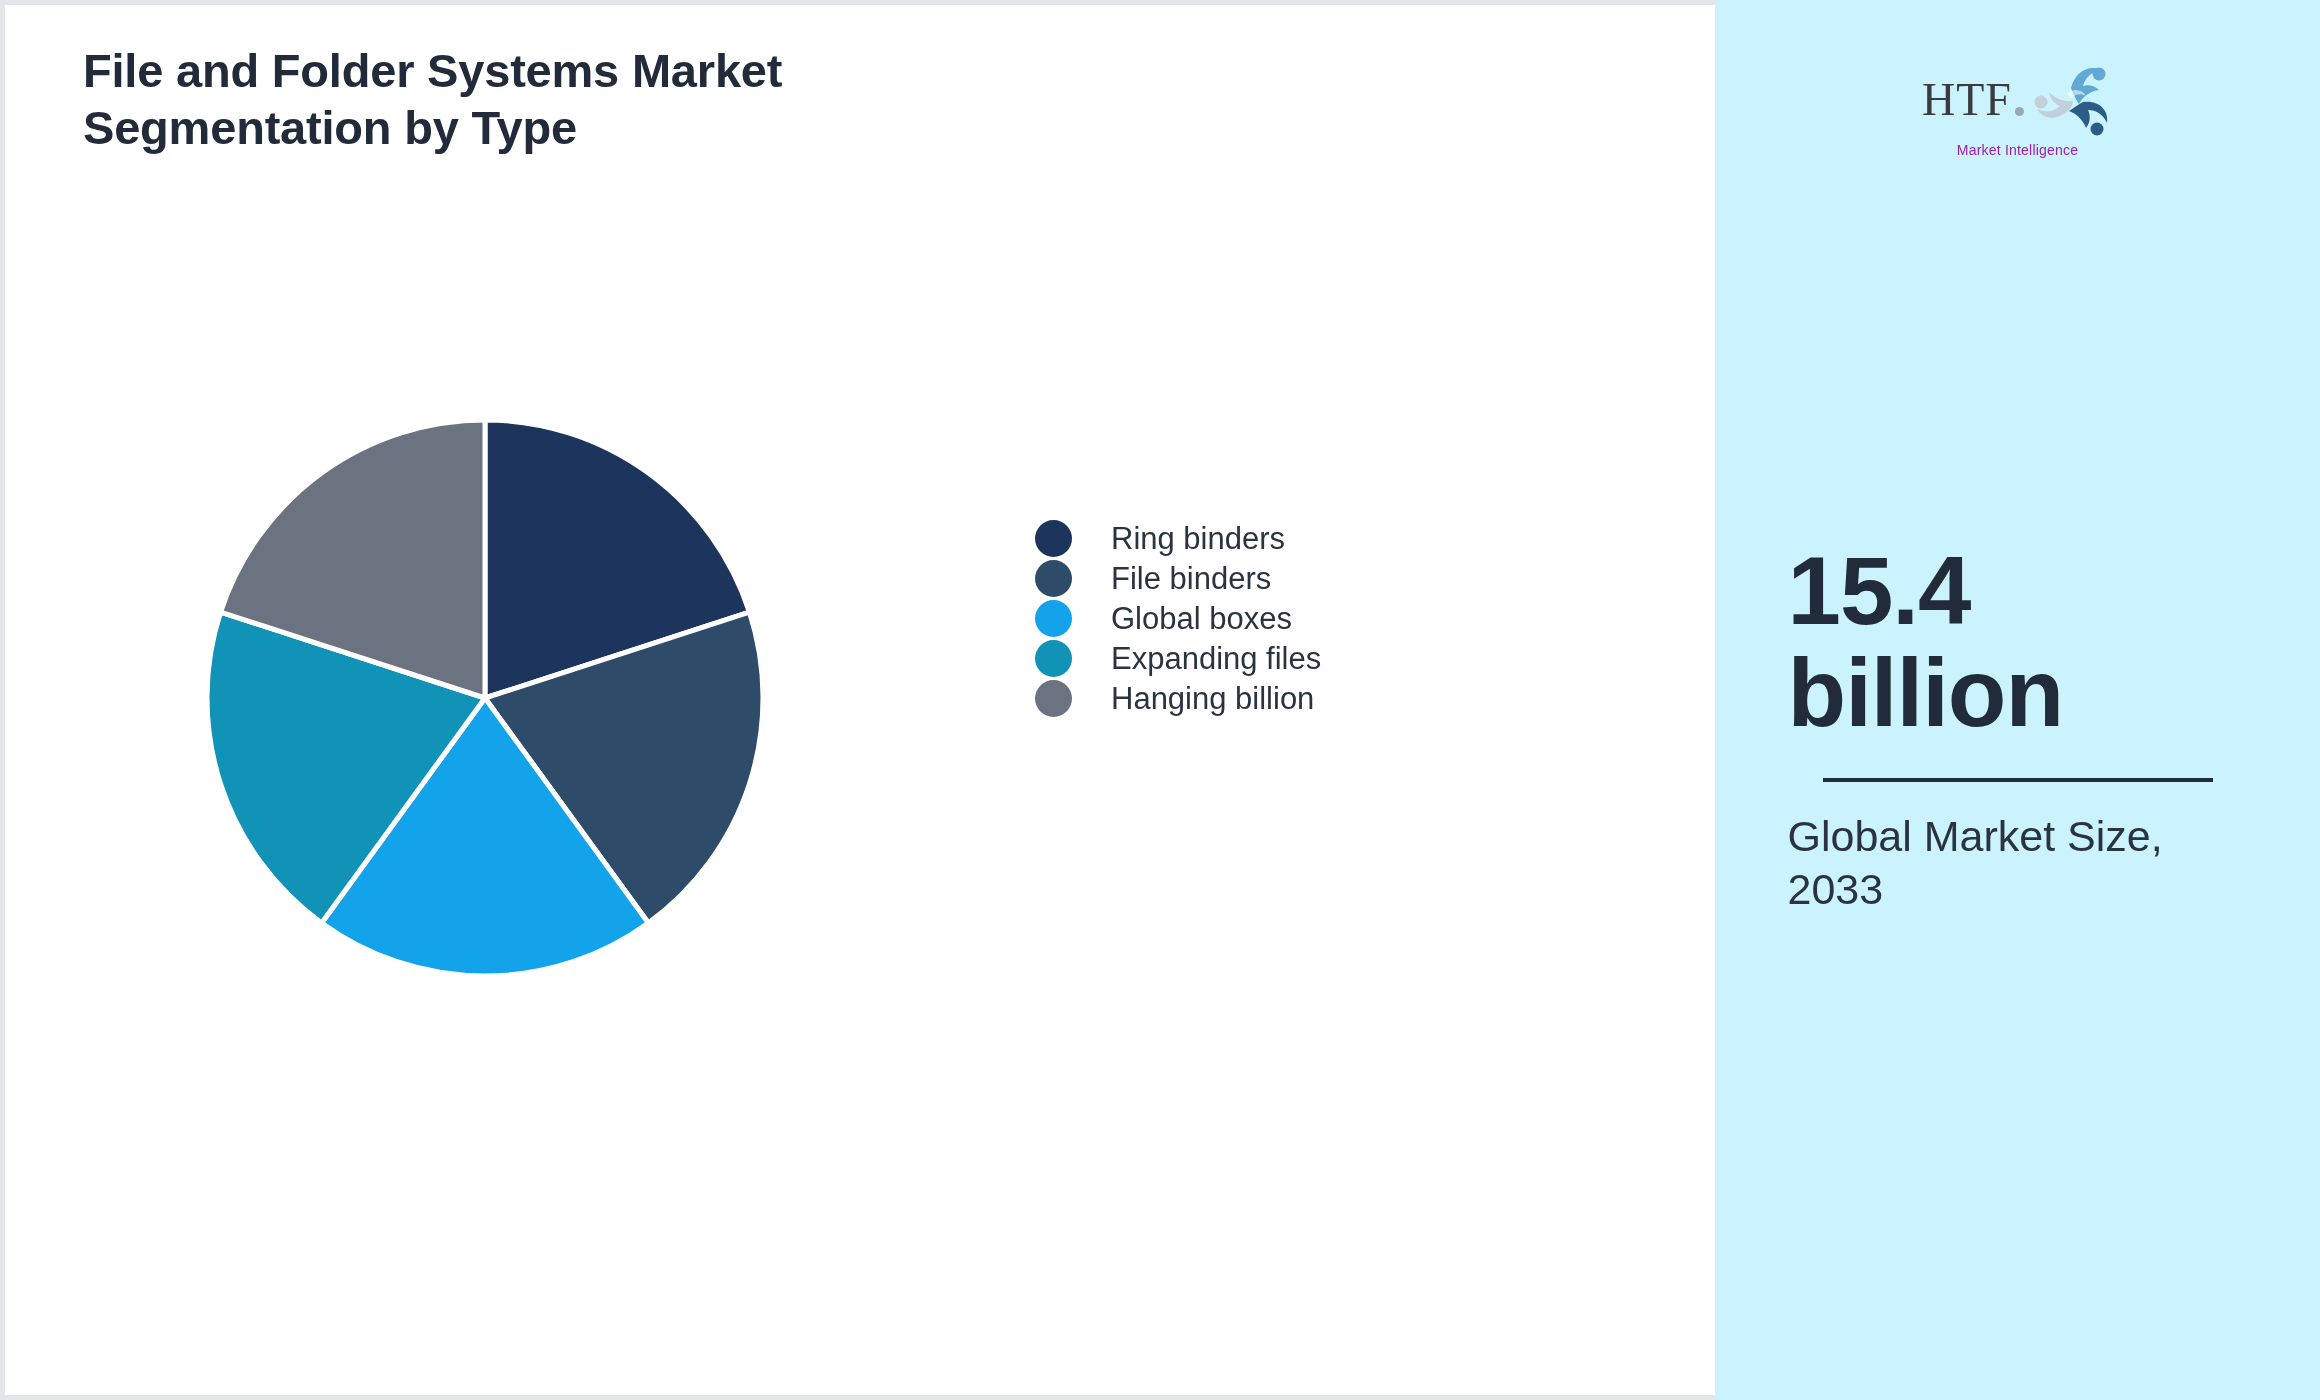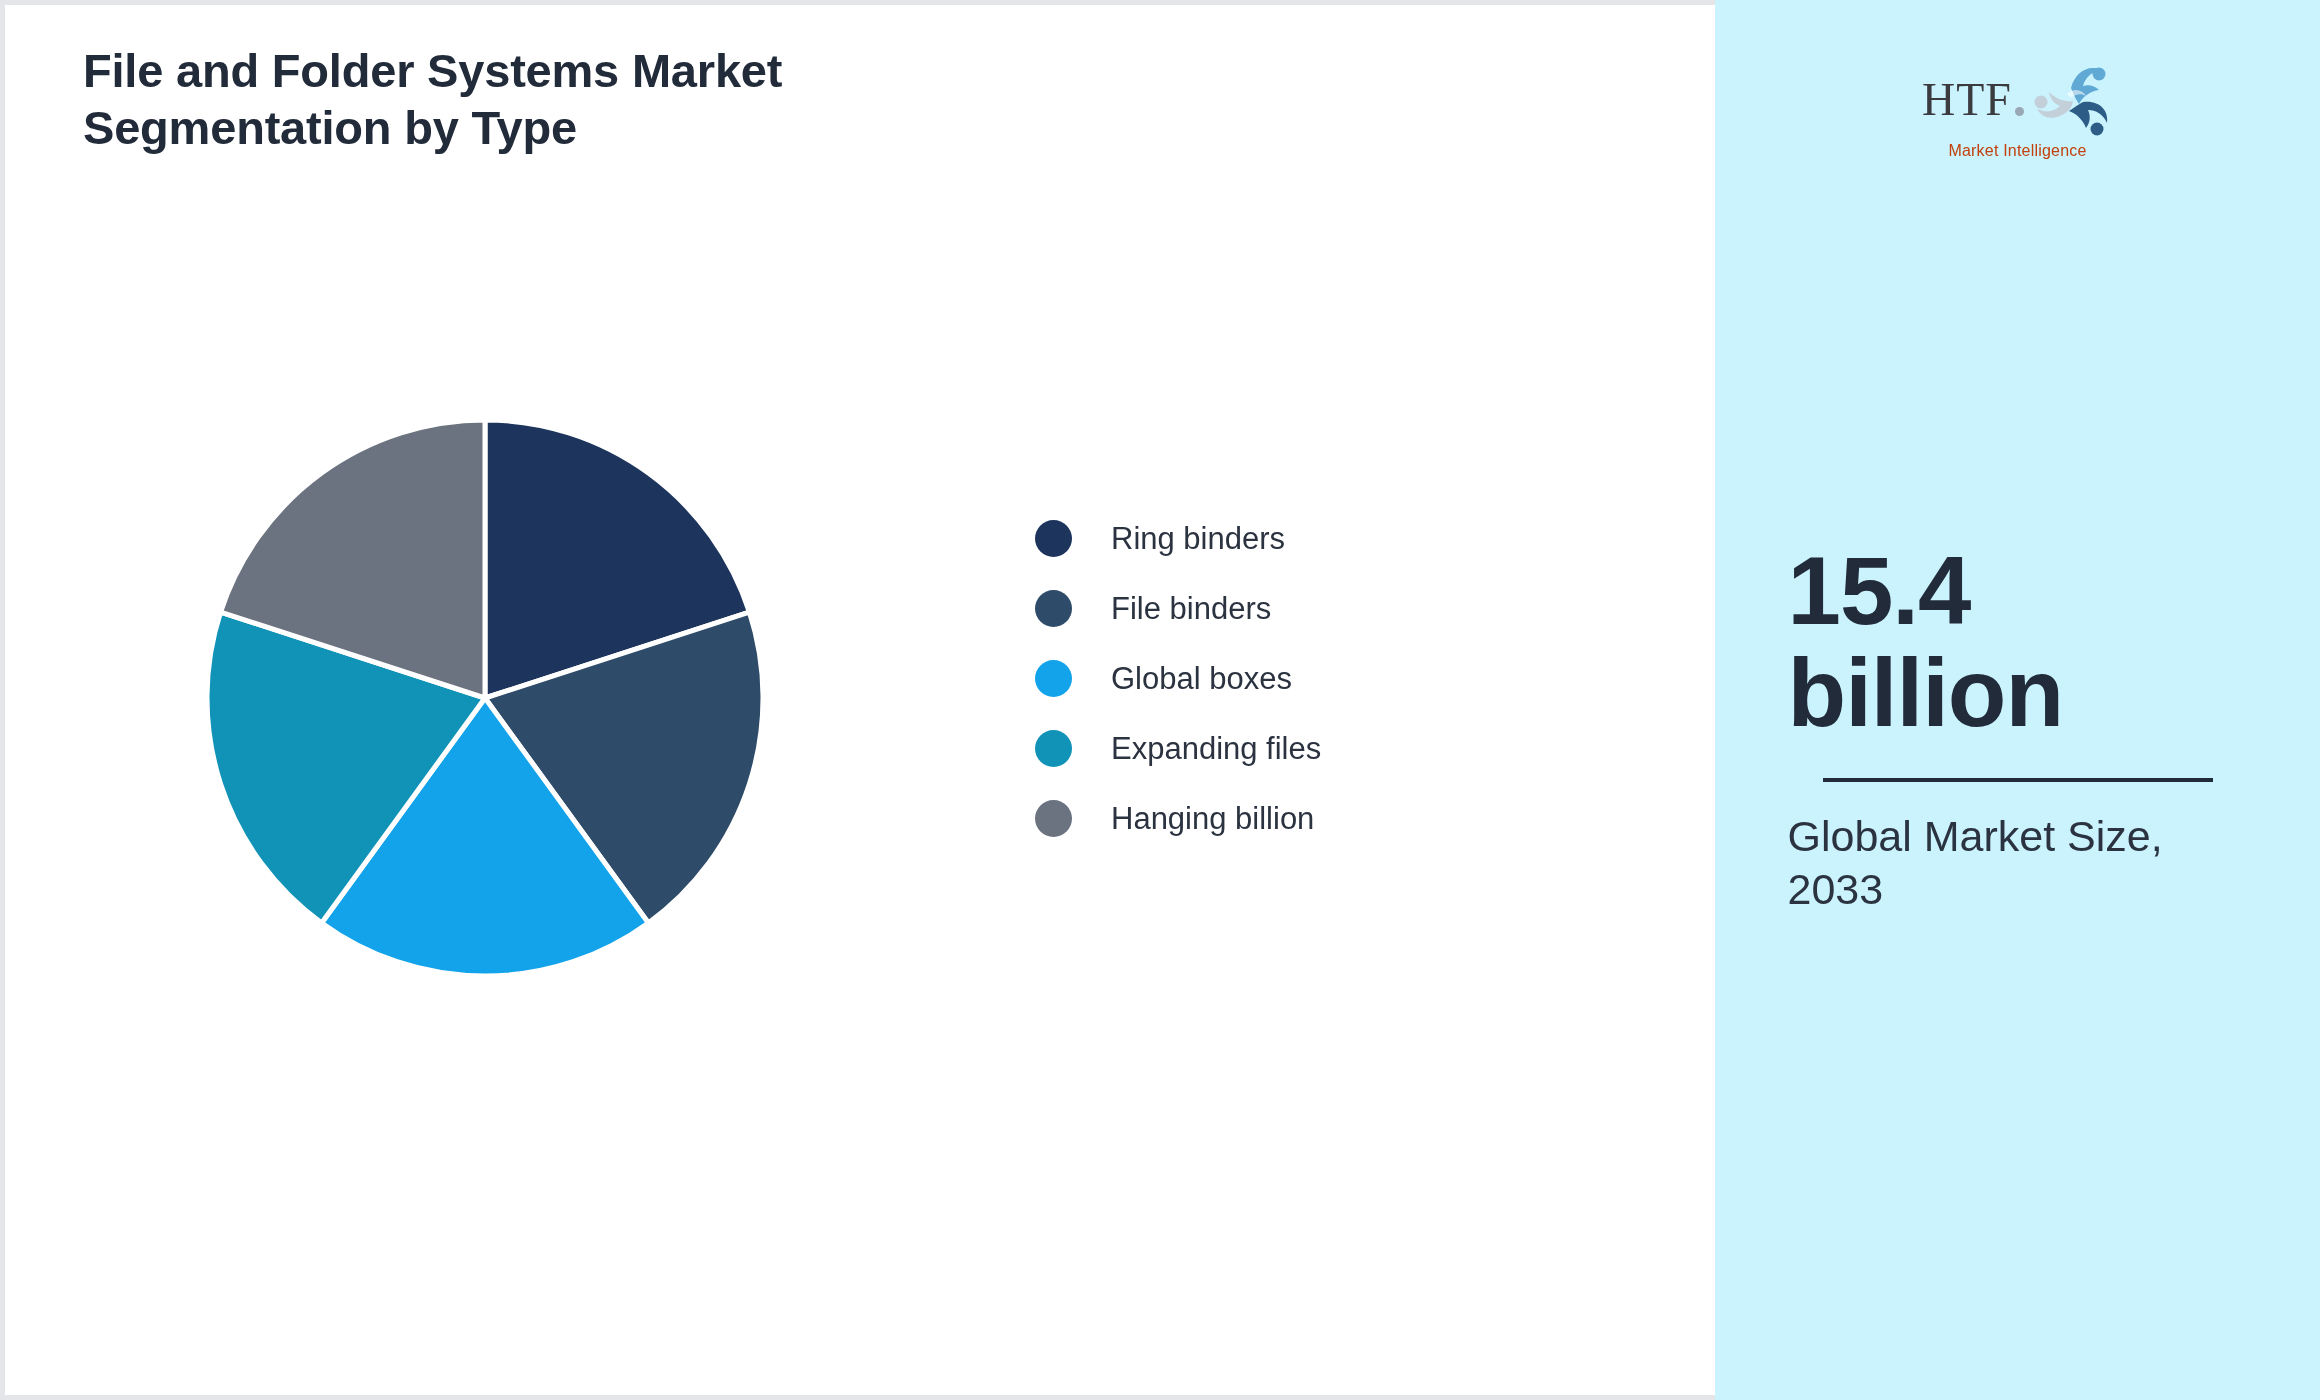--- a/index.html
+++ b/index.html
@@ -72,21 +72,20 @@
   }
   .pie-svg { display: block; width: 560px; height: 560px; }
 
   
   .legend {
     position: absolute;
     left: 1035px;
     top: 518px;
     display: flex;
     flex-direction: column;
-    gap: 30px;
   }
   .legend-item {
     display: flex;
     flex-direction: row;
     align-items: center;
     height: 40px;
   }
   .legend-swatch {
     width: 37px;
     height: 37px;
@@ -139,22 +138,22 @@
     line-height: 1;
   }
   .logo-dot {
     width: 9px; height: 9px;
     border-radius: 50%;
     background: #9aa7b4;
     margin: 22px 2px 0 3px;
   }
   .logo-mark { margin-left: 1px; }
   .logo-tagline {
-    font-size: 16px;
-    color: #c2410c;
+    font-size: 14px;
+    color: #a21caf;
     letter-spacing: 0.2px;
     margin-top: 2px;
   }
 
   .stat-block {
     position: absolute;
     top: 540px;
     left: 50%;
     transform: translateX(-50%);
     width: 460px;

